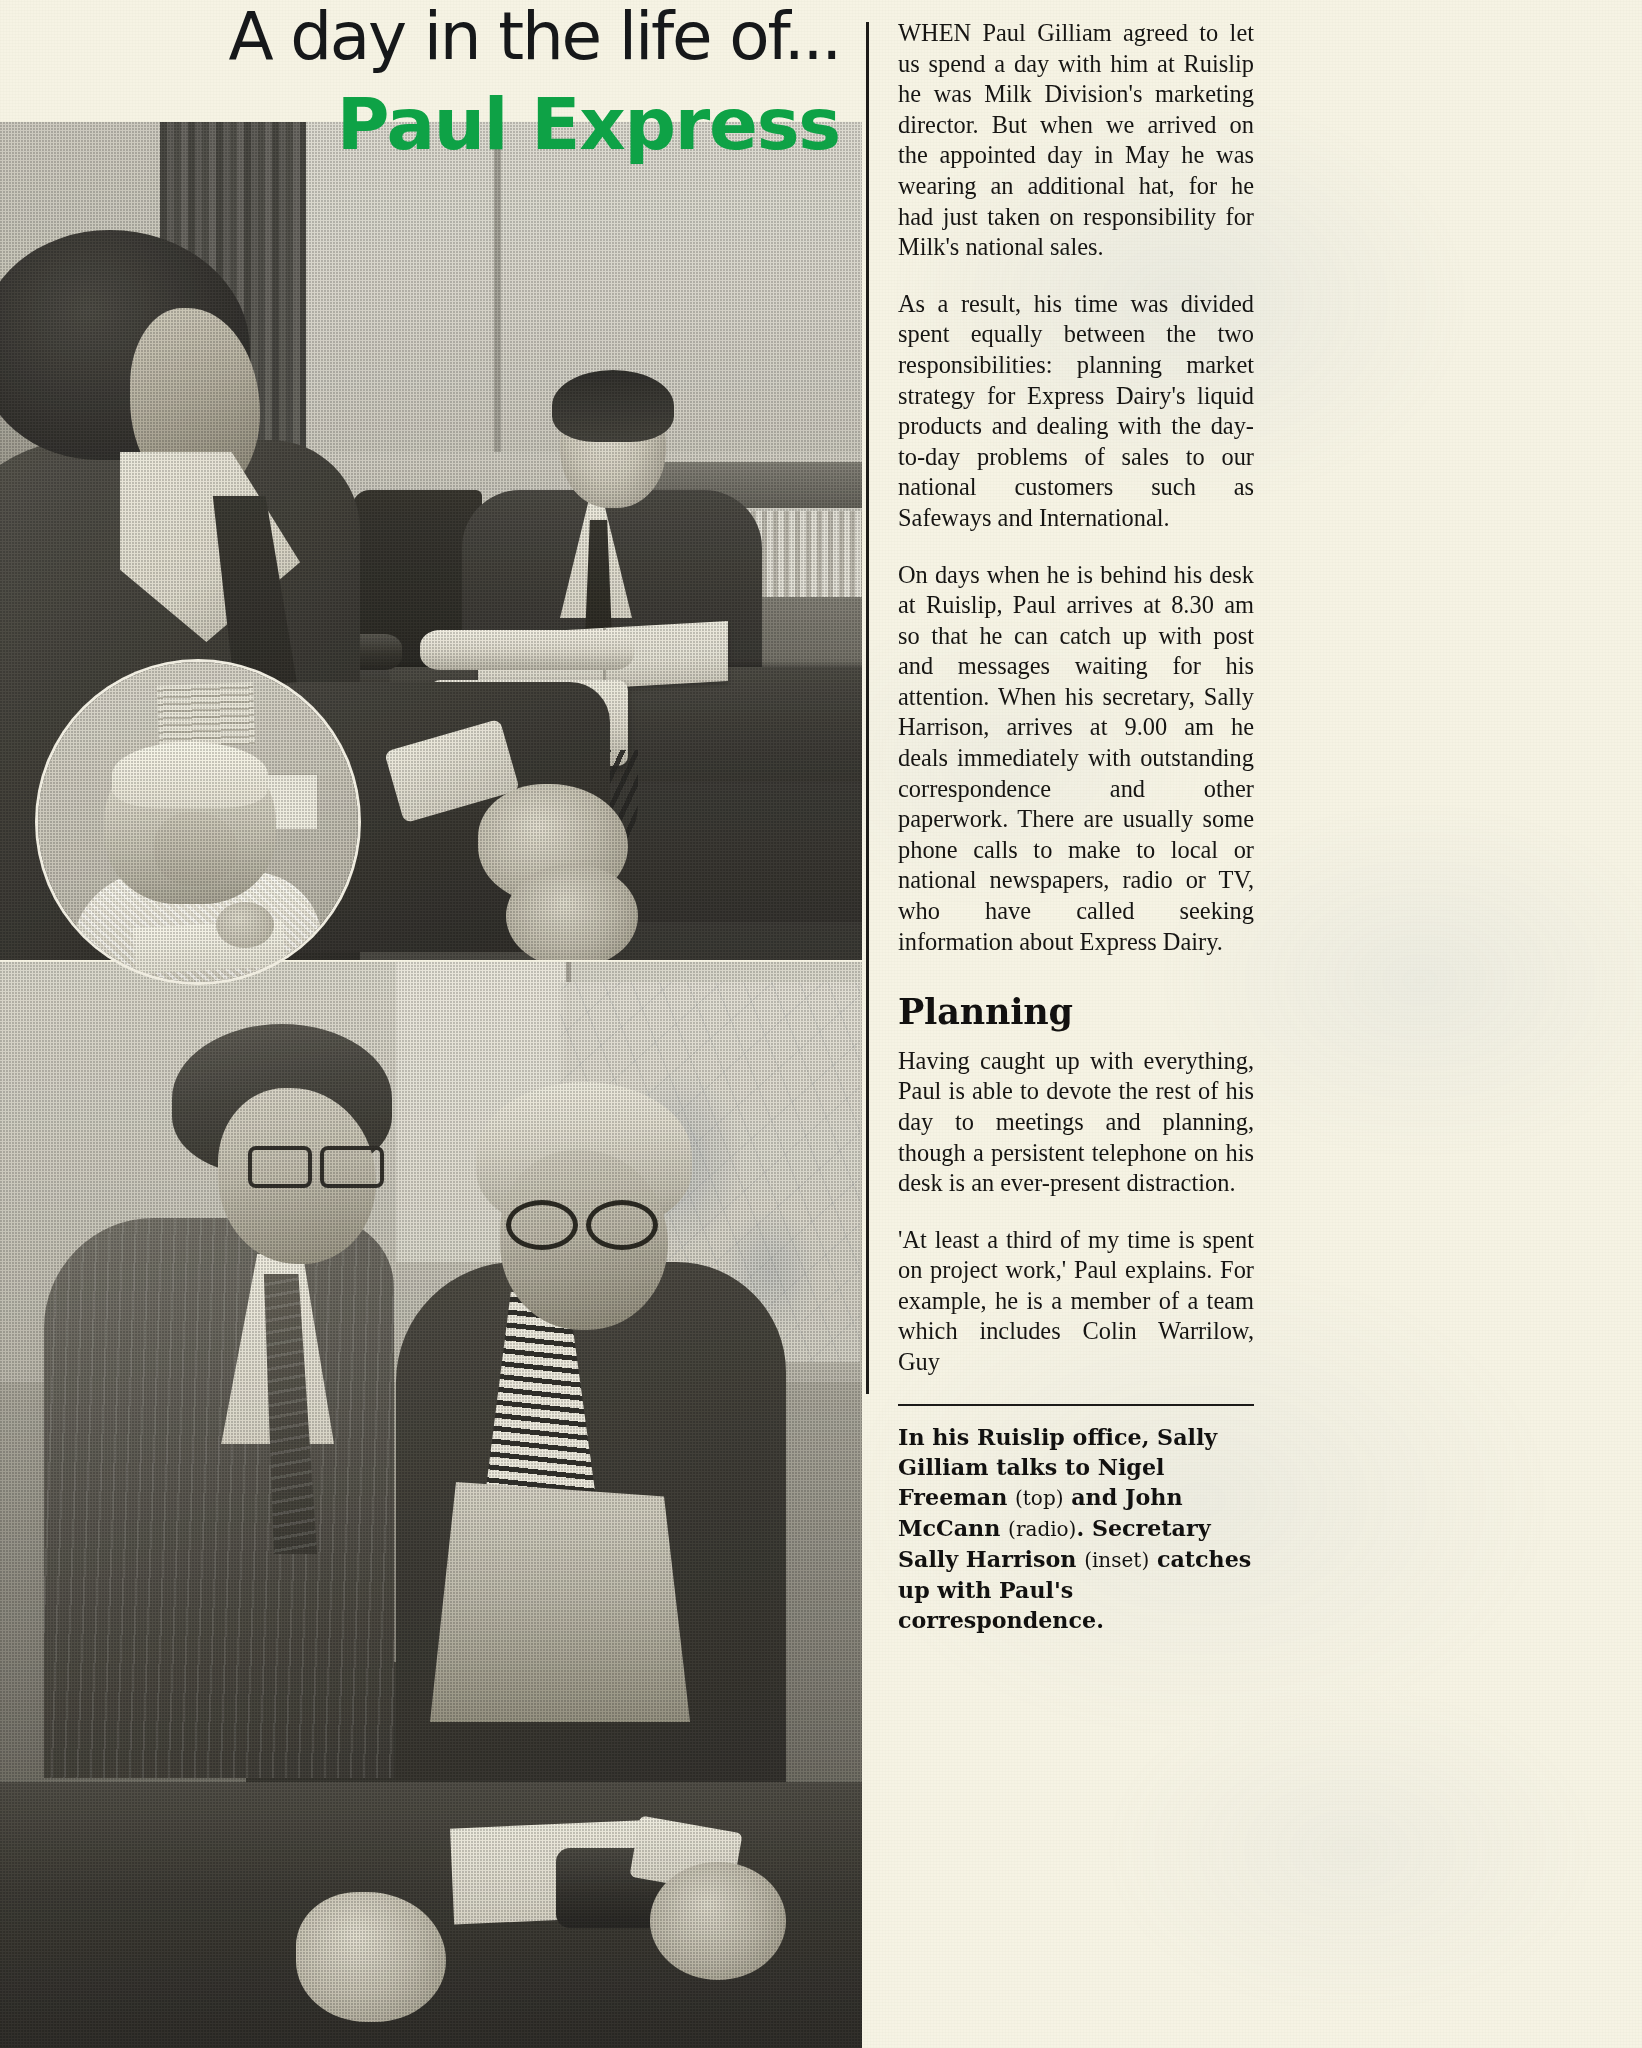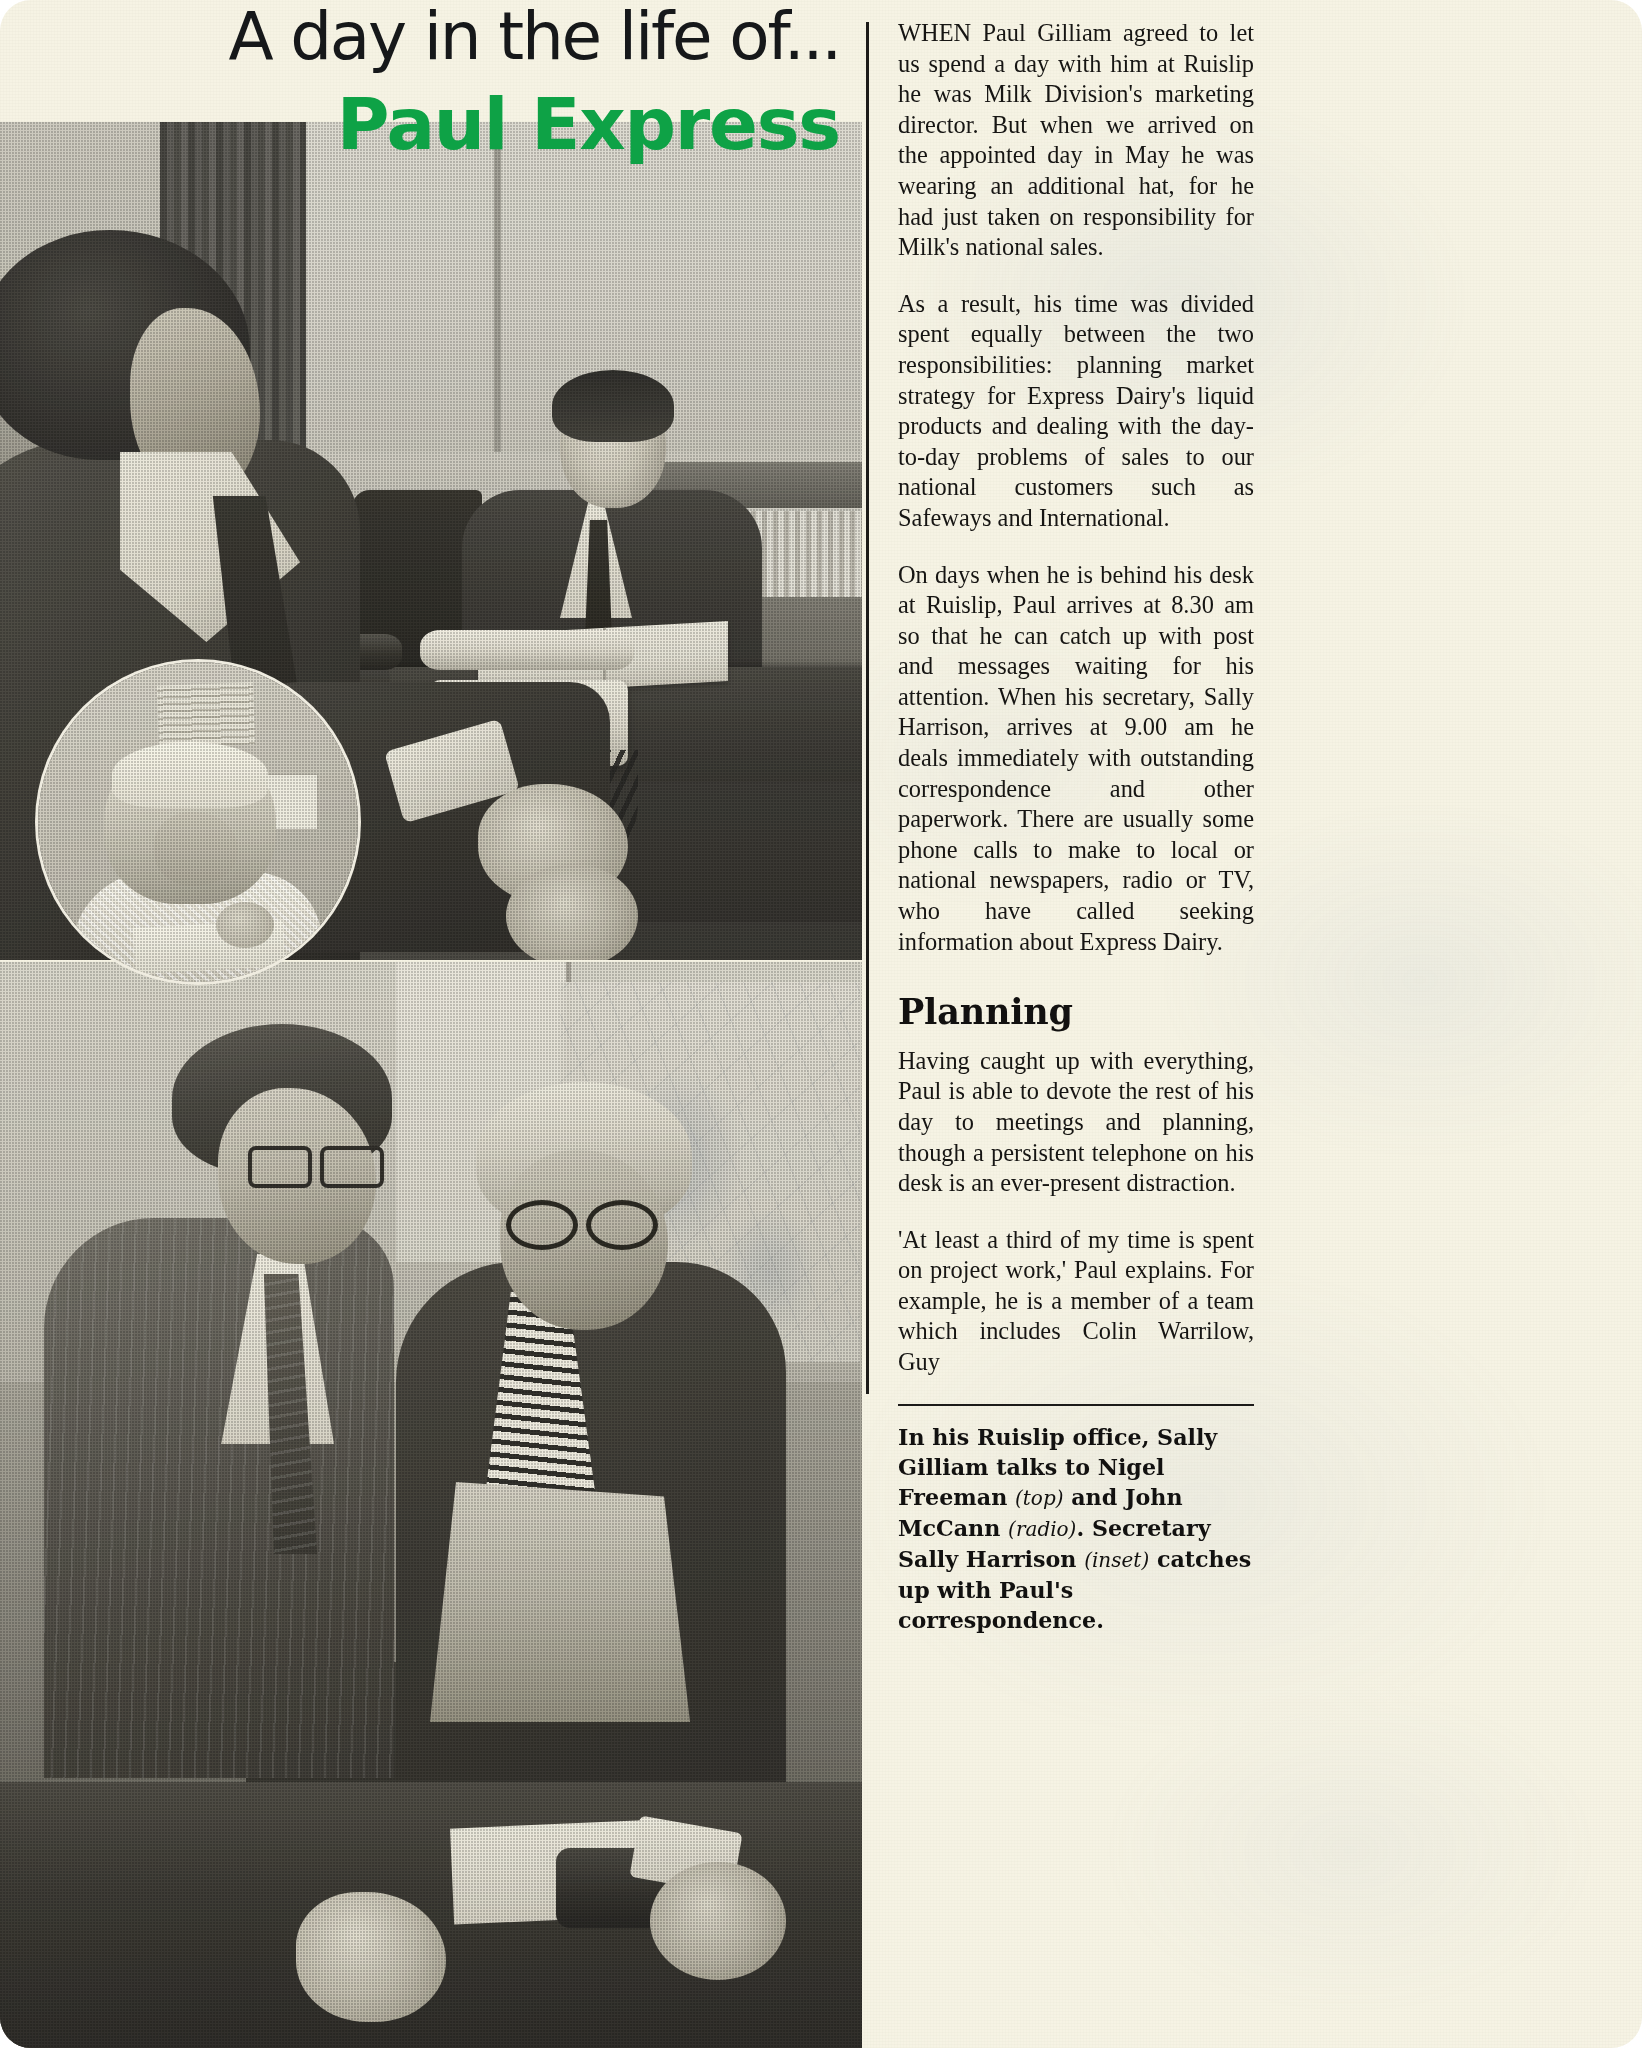--- a/index.html
+++ b/index.html
@@ -13,21 +13,20 @@
     overflow: hidden;
     position: relative;
   }
 
   
   .page {
     position: absolute;
     inset: 0;
     background: #f6f3e4;
     overflow: hidden;
-    border-radius: 31px;
   }
   
   .page-watermark {
     position: absolute;
     inset: 0;
     pointer-events: none;
     opacity: .40;
     background:
       radial-gradient(ellipse 420px 300px at 1180px 300px, rgba(150,170,195,.30), transparent 70%),
       radial-gradient(ellipse 380px 260px at 1420px 980px, rgba(150,170,195,.26), transparent 70%),
@@ -540,21 +539,20 @@
     font-family: "DejaVu Serif", serif;
     font-weight: 700;
     font-size: 22.2px;
     line-height: 30px;
     color: #121110;
     margin: 0;
     text-align: left;
   }
   .caption .loc {
     font-weight: 400;
-    font-style: italic;
     font-size: 20px;
   }
 </style>
 </head>
 <body>
 
 <div class="page">
   <div class="page-watermark"></div>
 
   <div class="left-col">

